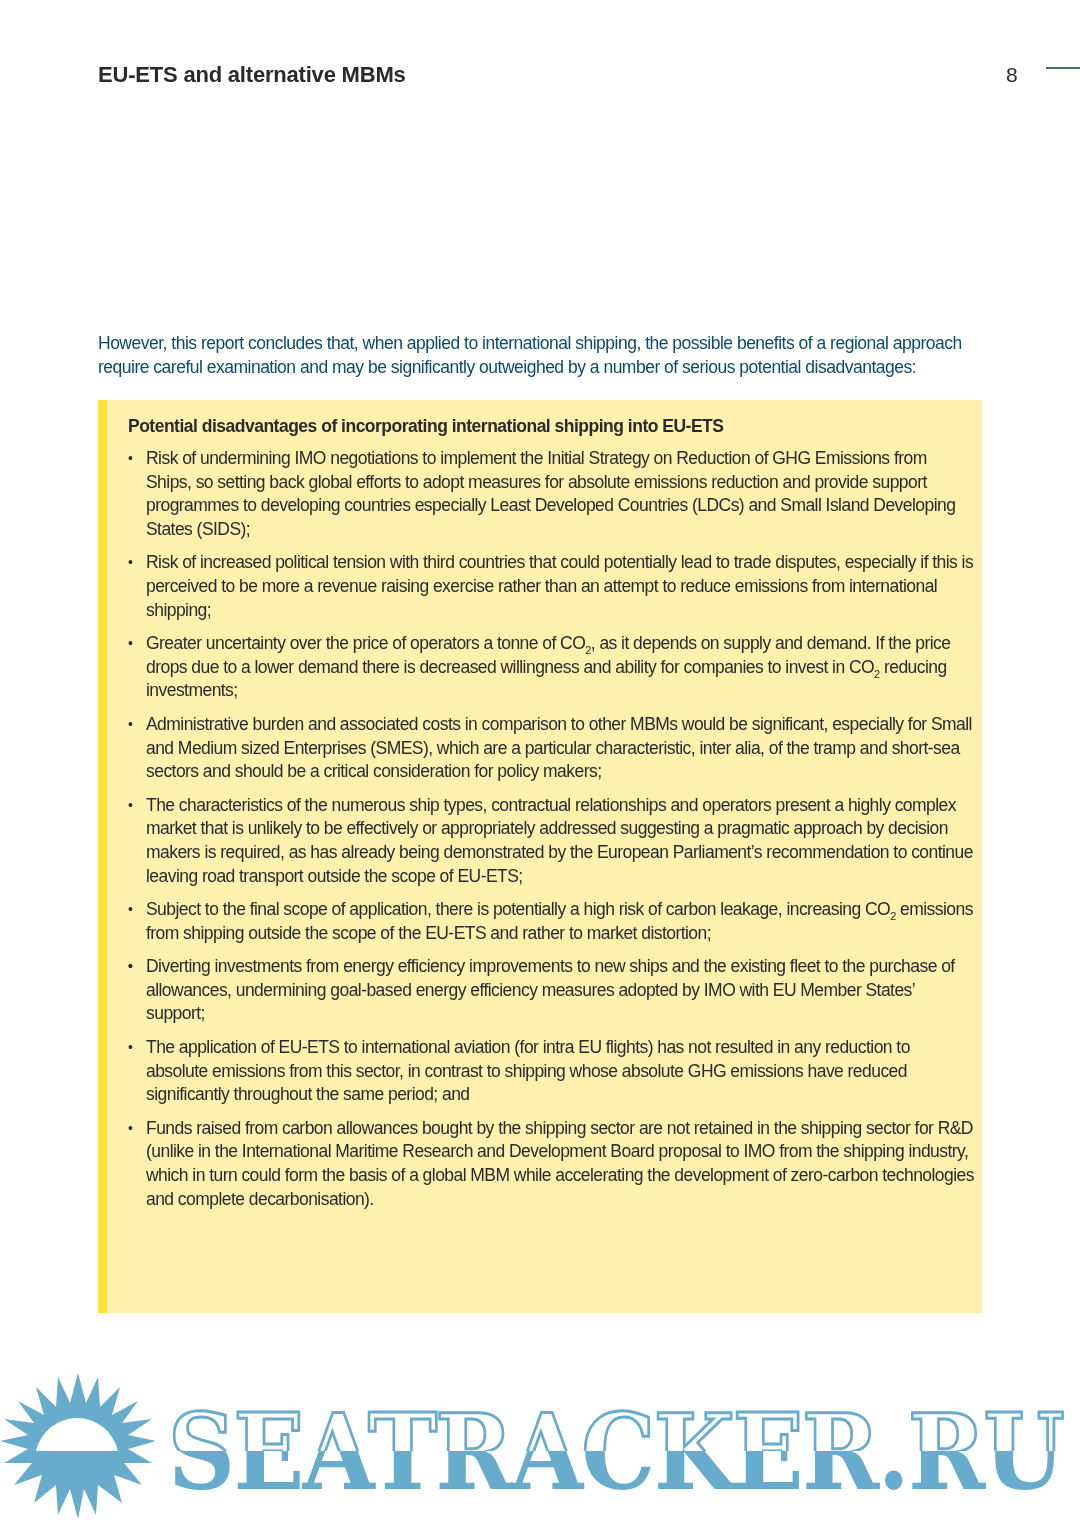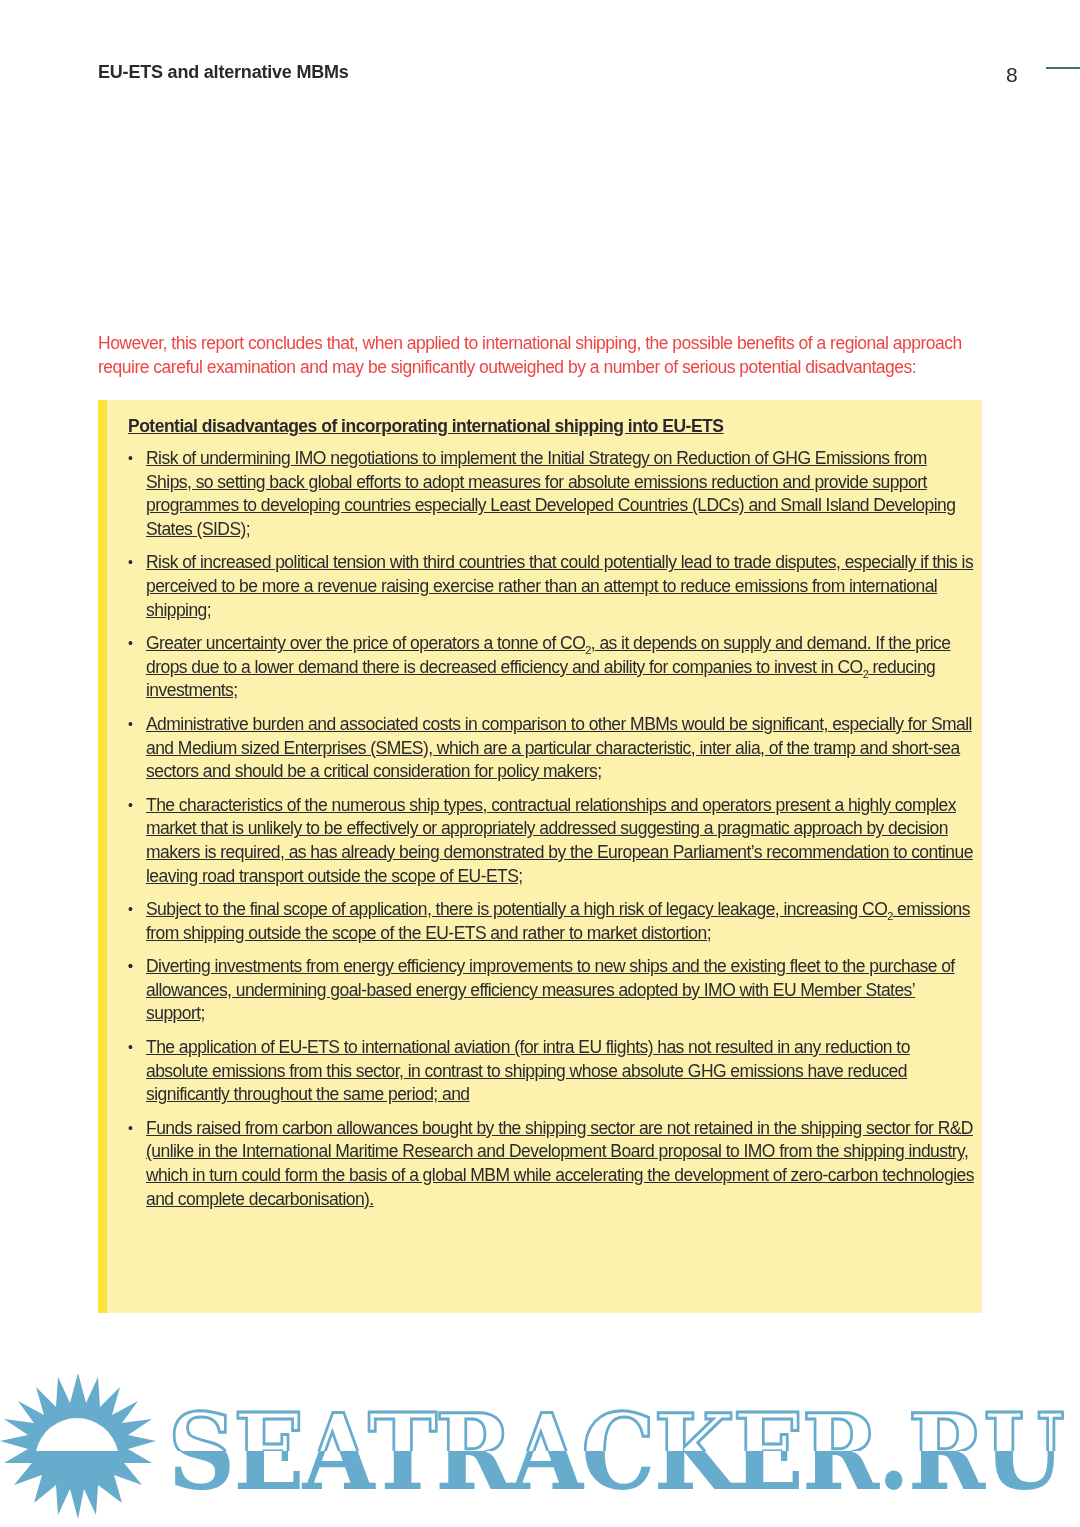--- a/index.html
+++ b/index.html
@@ -1,37 +1,36 @@
 <!DOCTYPE html>
 <html><head>
 <meta charset="utf-8">
 <style>
   html, body { margin: 0; padding: 0; }
   body {
     width: 1080px; height: 1527px; background: #ffffff; position: relative; overflow: hidden;
     font-family: "Liberation Sans", "DejaVu Sans", sans-serif; color: #2a2a2e;
   }
   .running-header {
-    position: absolute; left: 98px; top: 62px; font-size: 18px; font-weight: bold; letter-spacing: -0.2px; color: #2a2a2e;
+    position: absolute; left: 98px; top: 62px; font-size: 22px; font-weight: bold; letter-spacing: -0.2px; color: #2a2a2e;
   }
   .page-number {
     position: absolute; left: 1006px; top: 63px; font-size: 21px; color: #2a2a2e;
   }
   .accent-rule {
     position: absolute; left: 1046px; top: 67px; width: 34px; height: 2px; background: #3f7a55;
   }
   .intro {
     position: absolute; left: 98px; top: 313px; width: 890px; font-size: 17.5px; line-height: 24px;
-    letter-spacing: -0.5px; color: #ef4444;
+    letter-spacing: -0.5px; color: #0c4a6e;
   }
   .callout {
     position: absolute; left: 98px; top: 400px; width: 884px; height: 913px;
     background: #fdf1ae; box-sizing: border-box; border-left: 9px solid #fde23a;
     padding: 14px 7px 0 21px;
-    text-decoration: underline;
   }
   .callout-title {
     font-size: 17.5px; font-weight: bold; letter-spacing: -0.5px; line-height: 24px; margin: 0 0 9px 0;
     color: #2a2a2e;
   }
   .bullet-list { list-style: none; margin: 0; padding: 0; }
   .bullet-item {
     position: relative; padding-left: 18px; font-size: 17.5px; line-height: 23.6px; letter-spacing: -0.55px;
     margin-bottom: 10px; color: #2a2a2e;
   }
@@ -58,33 +57,33 @@
     <li class="bullet-item">
       <span class="bullet-dot">•</span>
       <span>Risk of undermining IMO negotiations to implement the Initial Strategy on Reduction of GHG Emissions from Ships, so setting back global efforts to adopt measures for absolute emissions reduction and provide support programmes to developing countries especially Least Developed Countries (LDCs) and Small Island Developing States (SIDS);</span>
     </li>
     <li class="bullet-item">
       <span class="bullet-dot">•</span>
       <span>Risk of increased political tension with third countries that could potentially lead to trade disputes, especially if this is perceived to be more a revenue raising exercise rather than an attempt to reduce emissions from international shipping;</span>
     </li>
     <li class="bullet-item">
       <span class="bullet-dot">•</span>
-      <span><span>Greater uncertainty over the price of operators a tonne of CO</span><span class="sub">2</span><span>, as it depends on supply and demand. If the price drops due to a lower demand there is decreased efficiency and ability for companies to invest in CO</span><span class="sub">2</span><span> reducing investments;</span></span>
+      <span><span>Greater uncertainty over the price of operators a tonne of CO</span><span class="sub">2</span><span>, as it depends on supply and demand. If the price drops due to a lower demand there is decreased willingness and ability for companies to invest in CO</span><span class="sub">2</span><span> reducing investments;</span></span>
     </li>
     <li class="bullet-item">
       <span class="bullet-dot">•</span>
       <span>Administrative burden and associated costs in comparison to other MBMs would be significant, especially for Small and Medium sized Enterprises (SMES), which are a particular characteristic, inter alia, of the tramp and short-sea sectors and should be a critical consideration for policy makers;</span>
     </li>
     <li class="bullet-item">
       <span class="bullet-dot">•</span>
       <span>The characteristics of the numerous ship types, contractual relationships and operators present a highly complex market that is unlikely to be effectively or appropriately addressed suggesting a pragmatic approach by decision makers is required, as has already being demonstrated by the European Parliament’s recommendation to continue leaving road transport outside the scope of EU-ETS;</span>
     </li>
     <li class="bullet-item">
       <span class="bullet-dot">•</span>
-      <span><span>Subject to the final scope of application, there is potentially a high risk of legacy leakage, increasing CO</span><span class="sub">2</span><span> emissions from shipping outside the scope of the EU-ETS and rather to market distortion;</span></span>
+      <span><span>Subject to the final scope of application, there is potentially a high risk of carbon leakage, increasing CO</span><span class="sub">2</span><span> emissions from shipping outside the scope of the EU-ETS and rather to market distortion;</span></span>
     </li>
     <li class="bullet-item">
       <span class="bullet-dot">•</span>
     </li>
     <li class="bullet-item">
       <span class="bullet-dot">•</span>
       <span>Diverting investments from energy efficiency improvements to new ships and the existing fleet to the purchase of allowances, undermining goal-based energy efficiency measures adopted by IMO with EU Member States’ support;</span>
     </li>
     <li class="bullet-item">
       <span class="bullet-dot">•</span>

